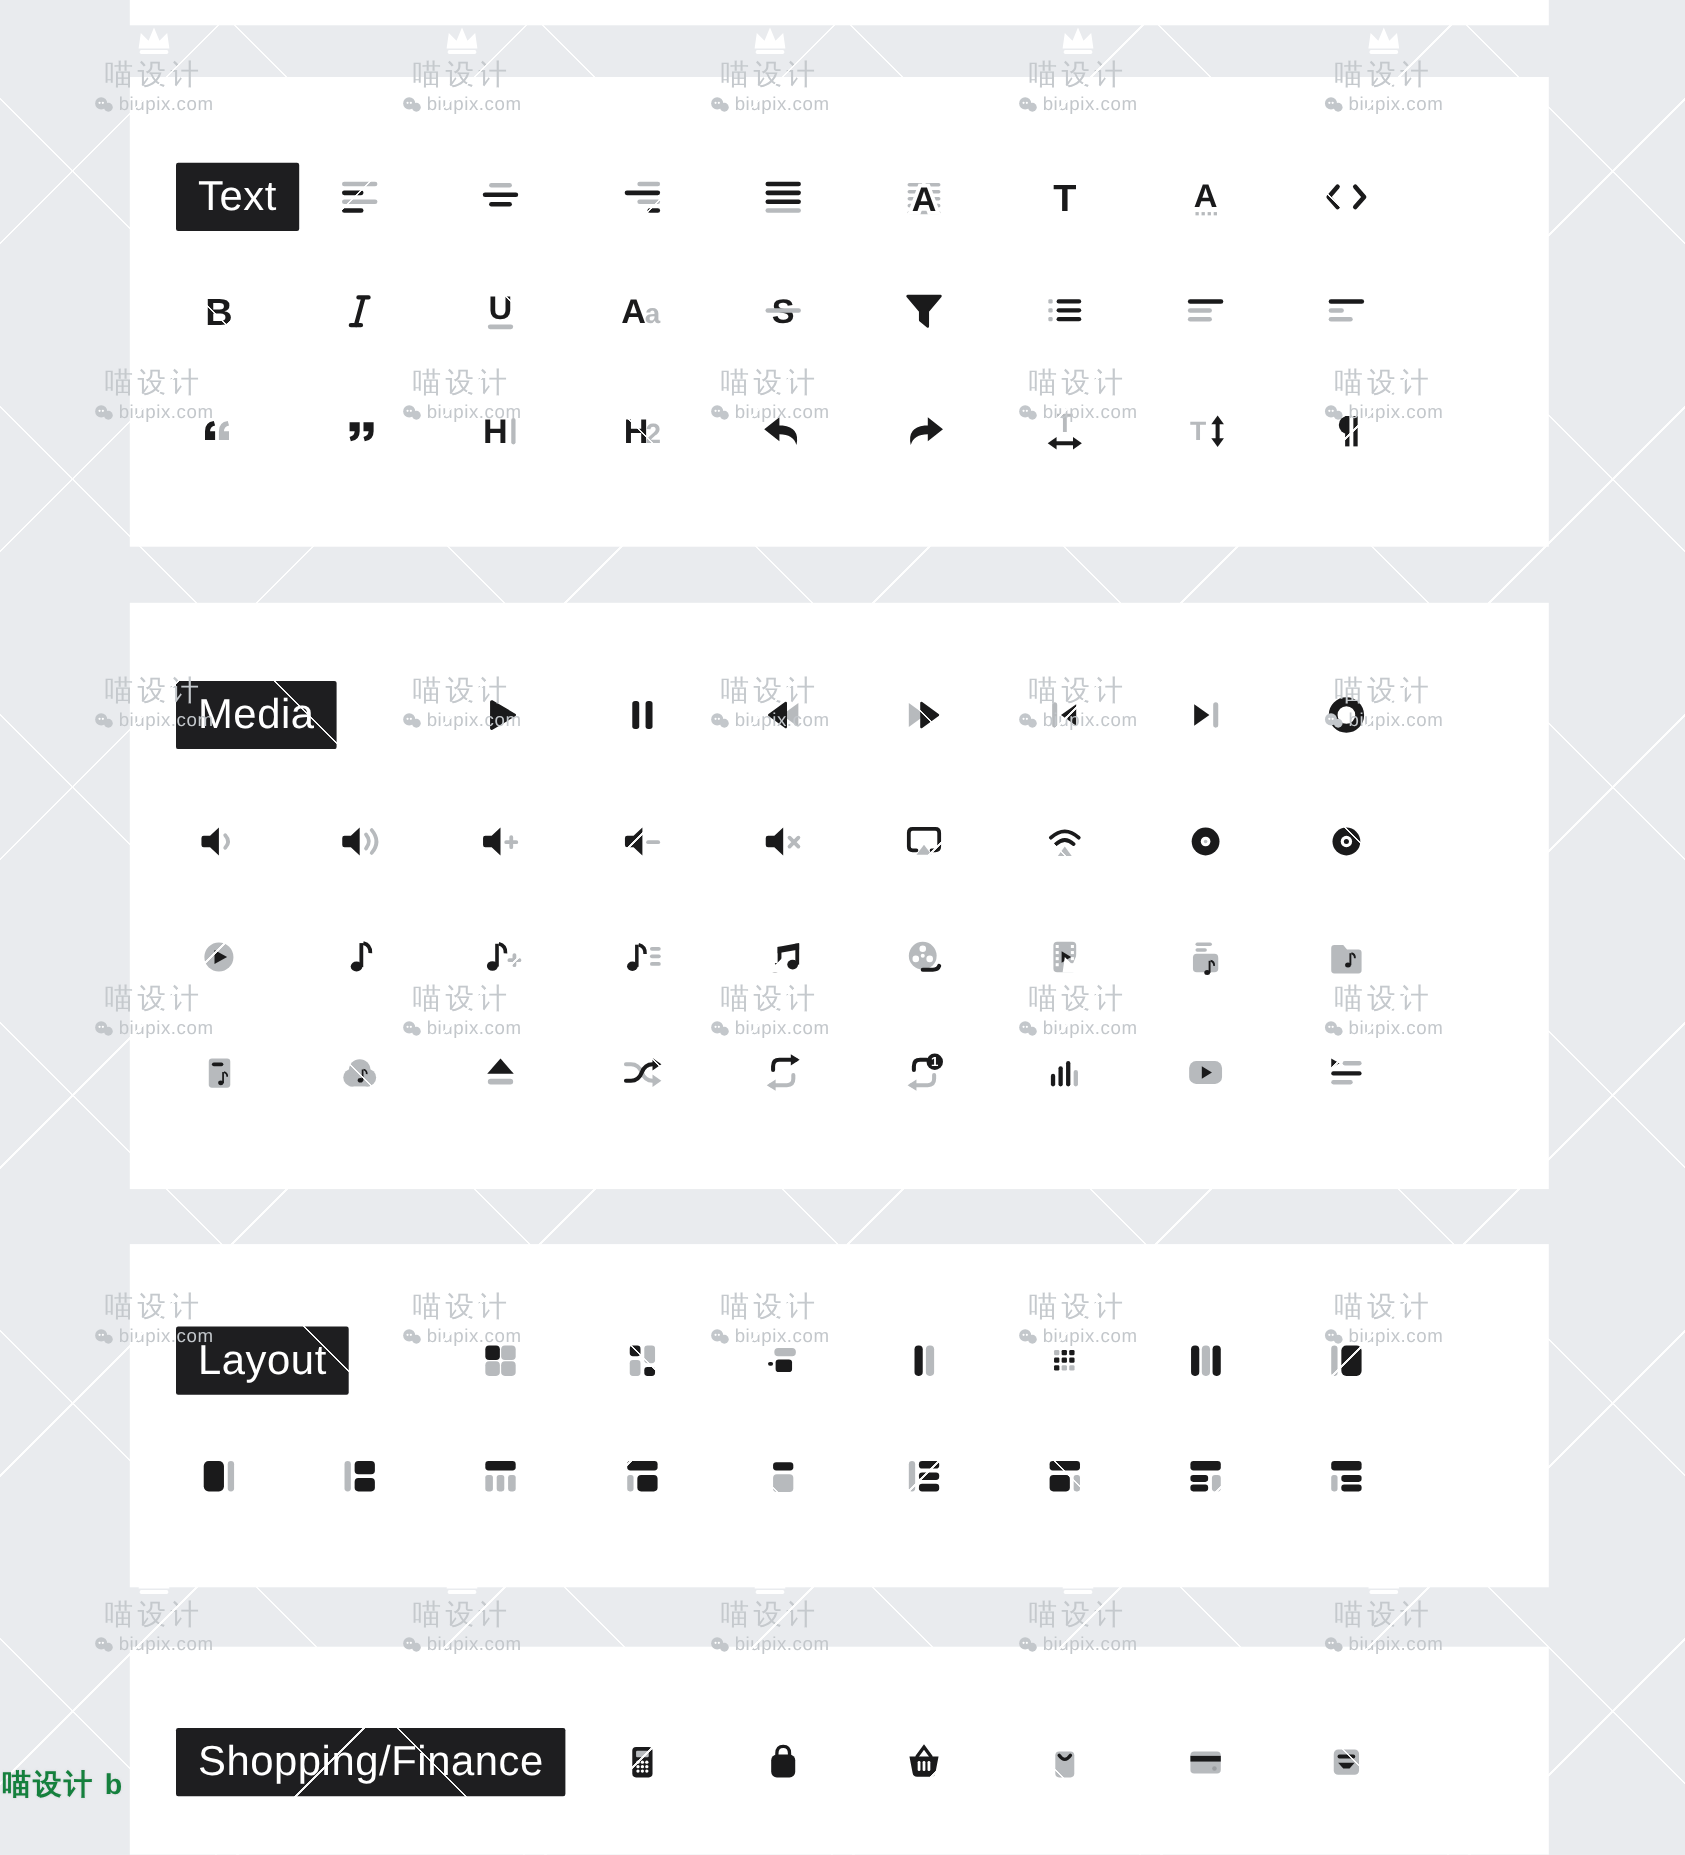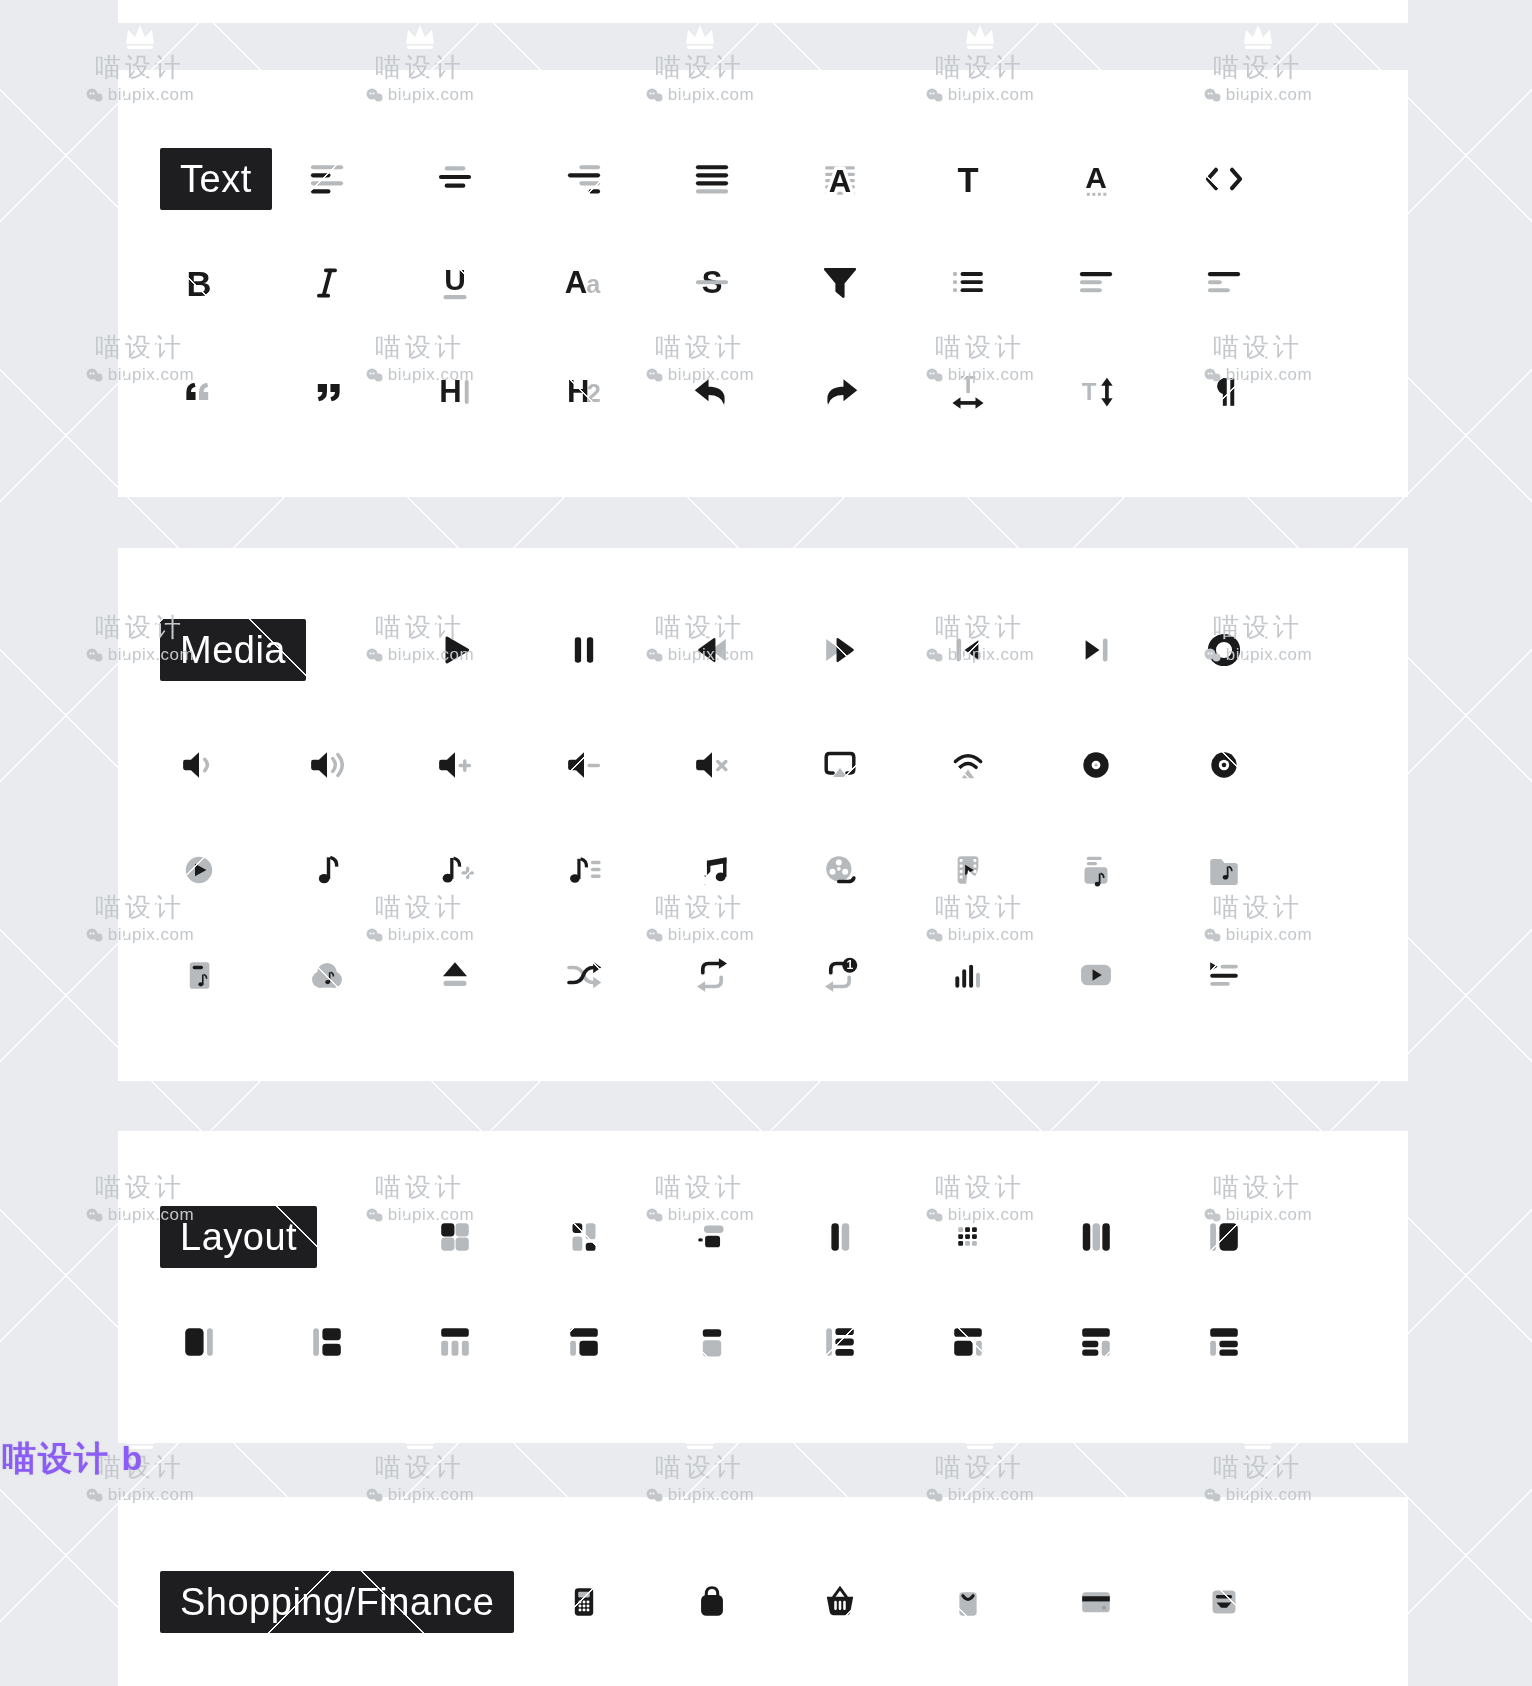--- a/index.html
+++ b/index.html
@@ -33,22 +33,22 @@
   }
   .wm-site-row{display:flex;align-items:center;gap:5px;margin-top:3px;}
   .wm-site{font-size:17px;color:#c3c7cb;letter-spacing:.5px;}
   #line-layer{
     position:absolute;inset:0;z-index:6;pointer-events:none;
     background:
       repeating-linear-gradient(45deg, transparent 0 138px, rgba(255,255,255,.95) 138px 139.6px, transparent 139.6px 198px),
       repeating-linear-gradient(-45deg, transparent 0 138px, rgba(255,255,255,.95) 138px 139.6px, transparent 139.6px 198px);
   }
   .corner-frag{
-    position:absolute;left:2px;top:1436px;z-index:7;color:#8b5cf6;
-    font-size:34px;font-weight:700;letter-spacing:2px;text-shadow:0 0 2px rgba(180,184,188,.6);
+    position:absolute;left:2px;top:1605px;z-index:7;color:#15803d;
+    font-size:26px;font-weight:700;letter-spacing:2px;text-shadow:0 0 2px rgba(180,184,188,.6);
   }
 </style>
 </head>
 <body>
 
 <div id="app">
   <div class="card" style="top:0;height:23px;"></div>
 <div class="card" style="top: 70px; height: 427px;">
       <div class="section-label" style="left: 42px; top: 78px;">Text</div>
       <div class="icon-cell" style="left: 186px; top: 86px;">

